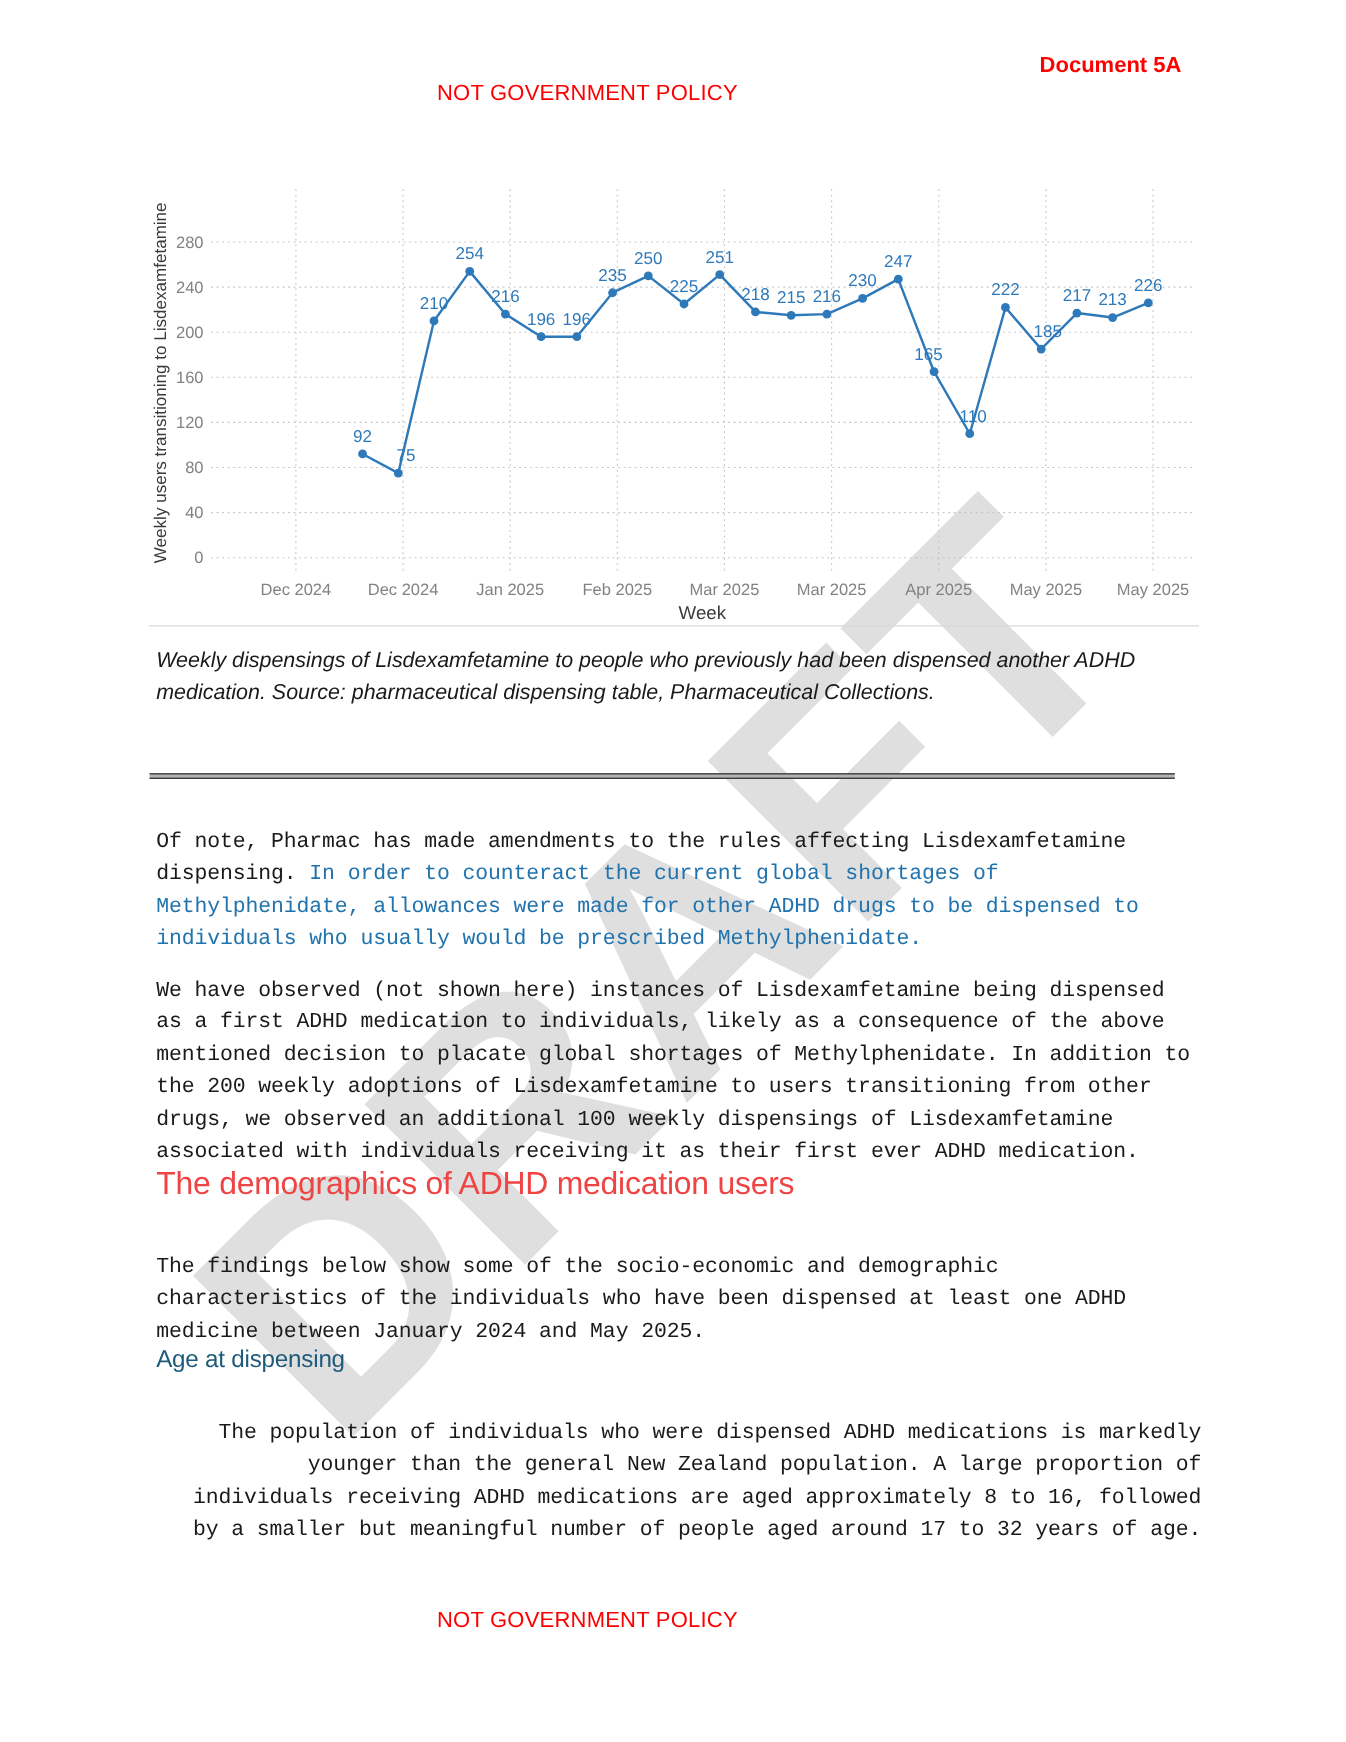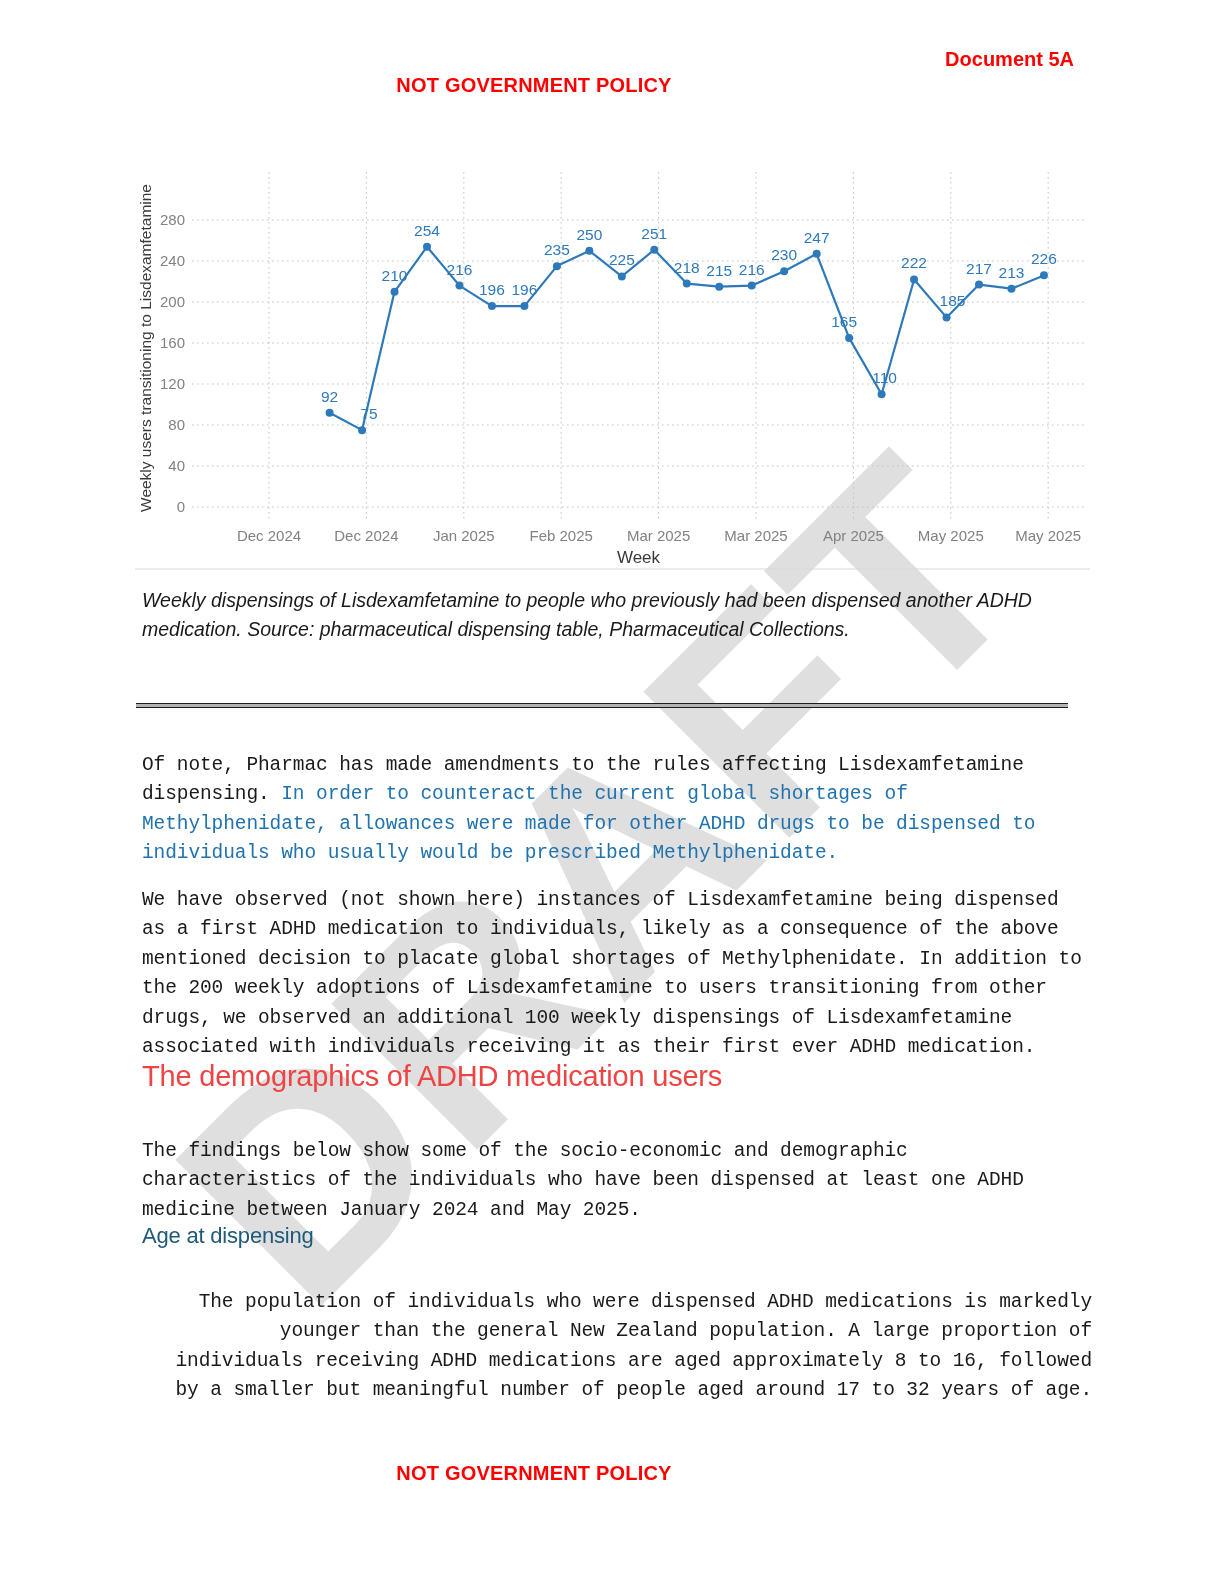--- a/index.html
+++ b/index.html
@@ -13,21 +13,21 @@
     transform:translate(-50%,-50%) rotate(-45deg);
     font-size:300px;font-weight:700;color:rgba(197,197,197,0.55);
     letter-spacing:4px;white-space:nowrap;user-select:none;
   }
   .doc-label{
     position:absolute;top:48px;right:150px;
     color:#ff0000;font-weight:700;font-size:20px;
   }
   .banner{
     position:absolute;left:0;width:1068px;text-align:center;
-    color:#ff0000;font-weight:700;font-size:20px;letter-spacing:0.2px;
+    color:#ff0000;font-weight:400;font-size:20px;letter-spacing:0.2px;
   }
   .banner.top{top:74px;}
   .banner.bottom{top:1462px;}
   .figure{
     position:absolute;left:135px;top:158px;width:955px;height:412px;
   }
   .caption{
     position:absolute;left:142px;top:586px;width:905px;
     font-style:italic;font-size:19.5px;line-height:29px;color:#1a1a1a;
   }

